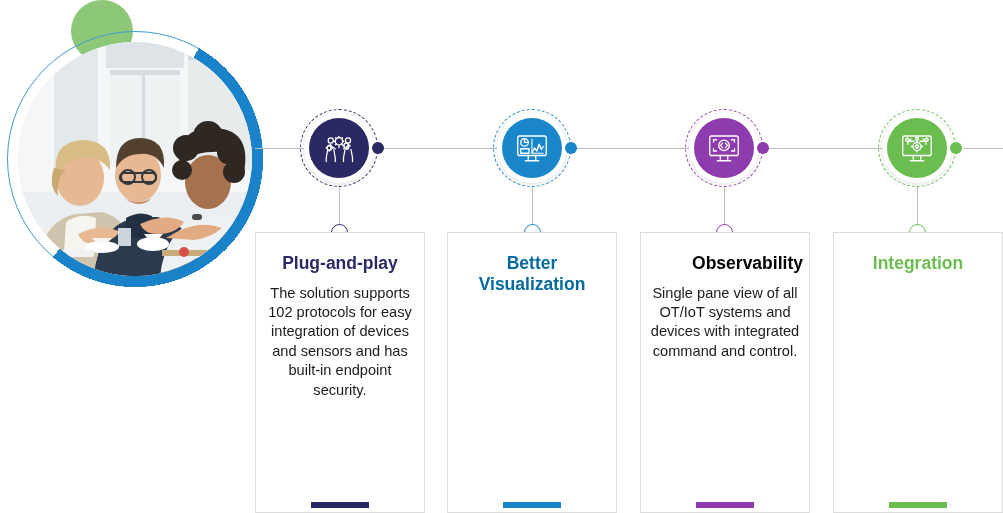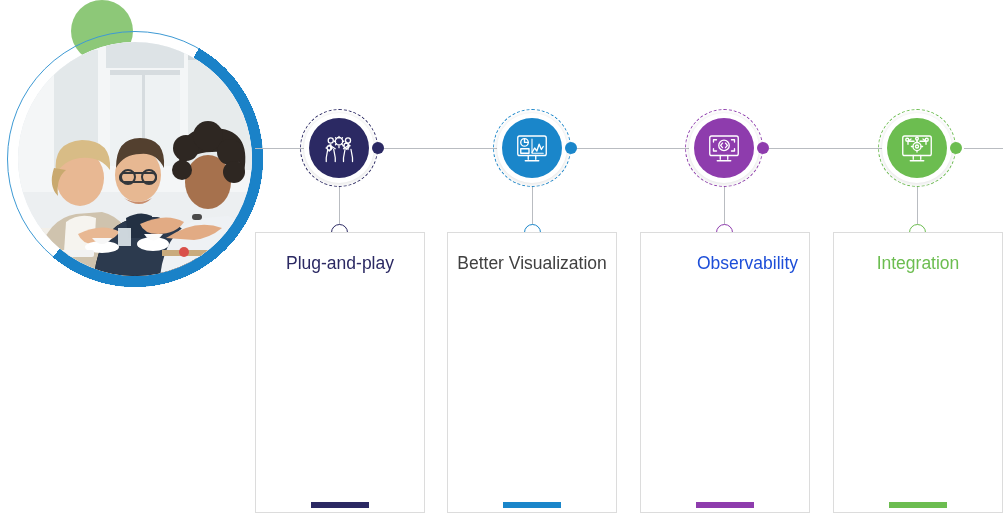--- a/index.html
+++ b/index.html
@@ -75,21 +75,21 @@
   .node .disc svg { width: 36px; height: 36px; display: block; }
 
   
   .card {
     position: absolute; top: 232px; width: 170px; height: 281px;
     background: #ffffff; border: 1px solid #dcdcdc;
     display: flex; flex-direction: column; align-items: center;
     padding: 20px 9px 0 9px;
   }
   .card-title {
-    font-size: 17.5px; font-weight: normal; line-height: 1.18;
+    font-size: 17.5px; font-weight: bold; line-height: 1.18;
     text-align: center; margin-bottom: 10px;
   }
   .card-body {
     font-size: 14.6px; line-height: 1.33; color: #1b1b1b;
     text-align: center;
   }
   .card-accent {
     position: absolute; bottom: 4px; left: 50%; transform: translateX(-50%);
     width: 58px; height: 6px;
   }
@@ -259,30 +259,32 @@
   </div>
   <div class="tl-dot" style="left:950px; top:142px; background:#6cbd50;"></div>
 
   <div class="tl-hole" style="left:331px; top:224px; border-color:#2b2963;"></div>
   <div class="tl-hole" style="left:524px; top:224px; border-color:#1a86ca;"></div>
   <div class="tl-hole" style="left:716px; top:224px; border-color:#8e3cad;"></div>
   <div class="tl-hole" style="left:909px; top:224px; border-color:#6cbd50;"></div>
 
   <div class="card" style="left:255px;">
     <div class="card-title" style="color:#2b2963;">Plug-and-play</div>
+    <div class="card-body">The solution supports 102 protocols for easy integration of devices and sensors and has built-in endpoint security.</div>
     <div class="card-accent" style="background:#2b2963;"></div>
   </div>
 
   <div class="card" style="left:447px;">
-    <div class="card-title" style="color:#404040;">Better Visualization</div>
+    <div class="card-title" style="color:#0369a1;">Better Visualization</div>
     <div class="card-accent" style="background:#1a86ca;"></div>
   </div>
 
   <div class="card" style="left:640px;">
-    <div class="card-title" style="color:#1d4ed8;margin-left:45px;">Observability</div>
+    <div class="card-title" style="color:#000000;margin-left:45px;">Observability</div>
+    <div class="card-body">Single pane view of all OT/IoT systems and devices with integrated command and control.</div>
     <div class="card-accent" style="background:#8e3cad;"></div>
   </div>
 
   <div class="card" style="left:833px;gap:48px;">
     <div class="card-title" style="color:#6cbd50;">Integration</div>
     <div class="card-accent" style="background:#6cbd50;"></div>
   </div>
 
 </div>
 

